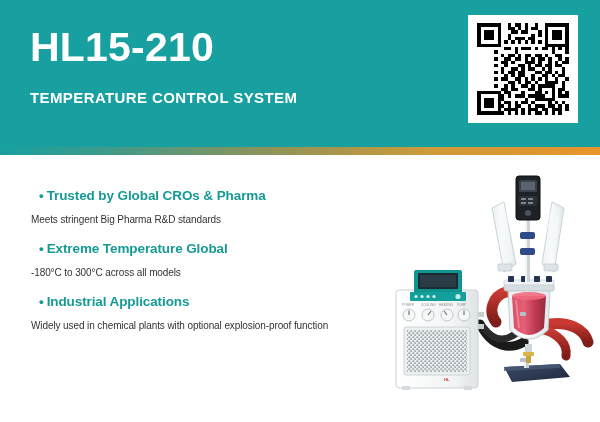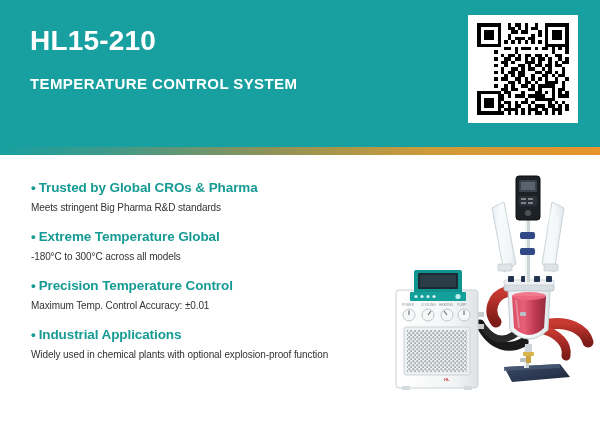--- a/index.html
+++ b/index.html
@@ -9,21 +9,21 @@
   }
   .page{position:relative;width:600px;height:422px;background:#fff;}
 
   
   .header{
     position:absolute;left:0;top:0;width:600px;height:147px;
     background:#189fa0;
   }
   .header-inner{position:absolute;left:30px;top:26px;}
   .model-title{
-    font-size:28px;font-weight:bold;color:#ffffff;letter-spacing:0.2px;
+    font-size:41px;font-weight:bold;color:#ffffff;letter-spacing:0.2px;
     line-height:1.05;margin:0;
   }
   .subtitle{
     font-size:15px;font-weight:bold;color:#ffffff;letter-spacing:0.4px;
     margin:0;margin-top:20px;white-space:nowrap;
   }
   .accent-bar{
     position:absolute;left:0;top:147px;width:600px;height:8px;
     background:linear-gradient(to right,#18a0a0 0%,#3f9a8a 18%,#8f9258 45%,#cf9b39 72%,#e8942a 100%);
   }
@@ -34,21 +34,21 @@
     background:#ffffff;padding:0;box-sizing:border-box;
     display:flex;align-items:center;justify-content:center;
   }
   .qr-card svg{display:block;}
 
   
   .features{position:absolute;left:31px;top:180px;width:430px;}
   .feature{margin-bottom:15px;}
   .feature:last-child{margin-bottom:0;}
   .feature-title{
-    font-size:13.5px;font-weight:bold;color:#169a94;margin:0;
+    font-size:13.5px;font-weight:bold;color:#169a94;margin:8px;
     line-height:1.25;letter-spacing:-0.1px;
   }
   .feature-title .dot{margin-right:3px;}
   .feature-desc{
     font-size:10px;color:#333333;margin:0;margin-top:4px;
     line-height:1.3;letter-spacing:-0.1px;
   }
 
   
   .product{
@@ -253,24 +253,20 @@
     <div class="feature">
       <p class="feature-title"><span class="dot">•</span><span>Trusted by Global CROs &amp; Pharma</span></p>
       <p class="feature-desc">Meets stringent Big Pharma R&amp;D standards</p>
     </div>
 
     <div class="feature">
       <p class="feature-title"><span class="dot">•</span><span>Extreme Temperature Global</span></p>
       <p class="feature-desc">-180°C to 300°C across all models</p>
     </div>
 
-    <div class="feature">
-      <p class="feature-title"><span class="dot">•</span><span>Precision Temperature Control</span></p>
-      <p class="feature-desc">Maximum Temp. Control Accuracy: ±0.01</p>
-    </div>
 
     <div class="feature">
       <p class="feature-title"><span class="dot">•</span><span>Industrial Applications</span></p>
       <p class="feature-desc">Widely used in chemical plants with optional explosion-proof function</p>
     </div>
 
   </div>
 
   <div class="product">
     <svg width="206" height="225" viewBox="0 0 206 225">

